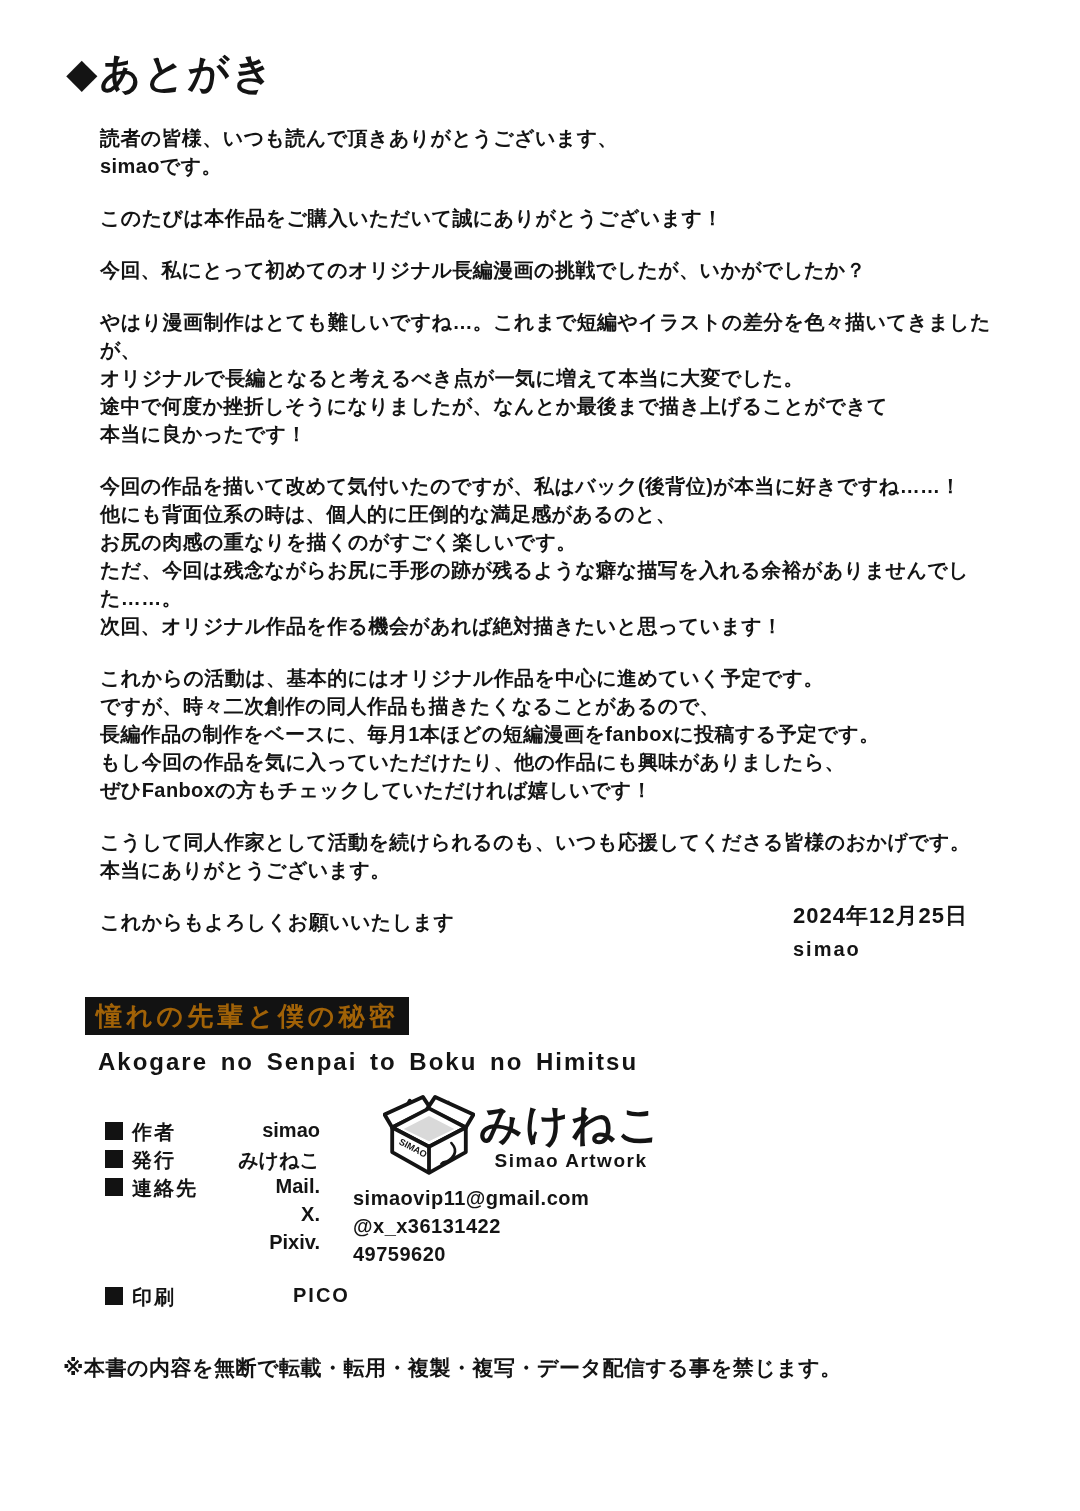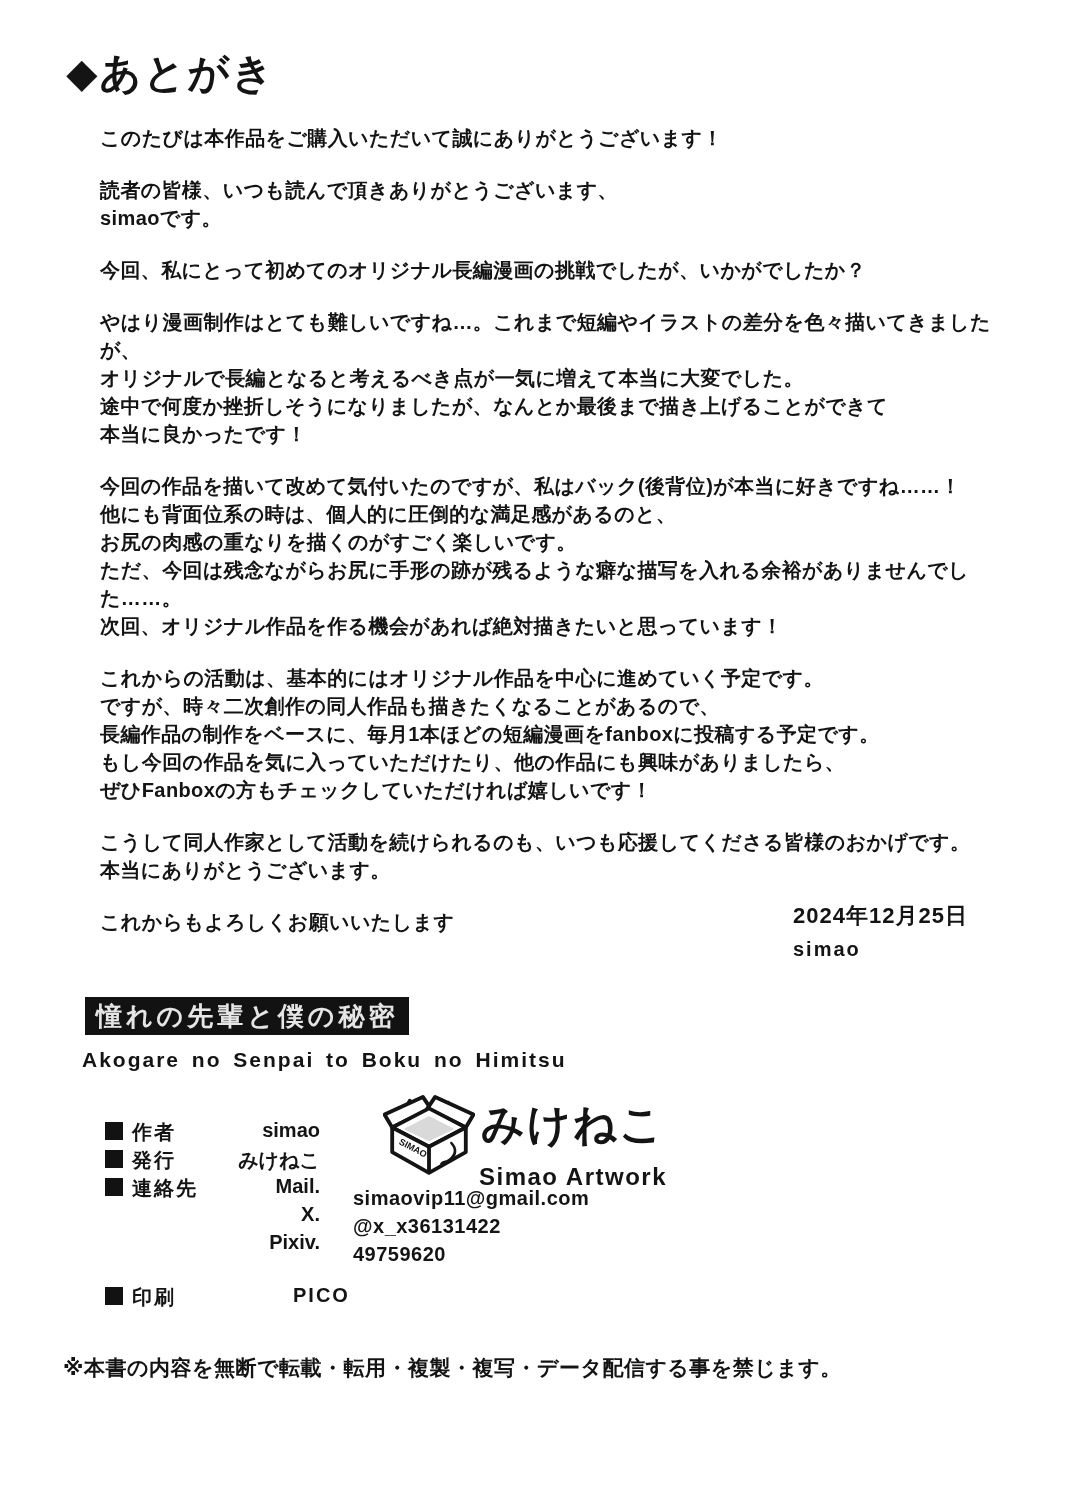--- a/index.html
+++ b/index.html
@@ -16,57 +16,57 @@
   .body-text {
     position:absolute; left:100px; top:124px; width:930px;
     font-size:20px; line-height:28px; letter-spacing:0.4px;
   }
   .para { white-space:pre-line; margin:0 0 24px 0; }
   .date-block { position:absolute; left:793px; top:901px; }
   .date-line { font-size:22px; letter-spacing:1px; white-space:nowrap; }
   .sig-line  { font-size:20px; letter-spacing:2px; margin-top:7px; }
   .title-box {
     position:absolute; left:85px; top:997px;
-    background:#121212; color:#e5e5e5;
+    background:#121212; color:#a16207;
     font-size:26px; line-height:38px; padding:0 11px;
     letter-spacing:4px; white-space:nowrap;
   }
   .romaji {
-    position:absolute; left:82px; top:1048px;
-    font-size:21px; letter-spacing:2px; word-spacing:4px; white-space:nowrap;
+    position:absolute; left:98px; top:1048px;
+    font-size:24px; letter-spacing:2px; word-spacing:4px; white-space:nowrap;
   }
   .credits { position:absolute; left:105px; top:1118px; font-size:20px; }
   .credit-row { position:relative; height:28px; width:600px;padding-left:48px; }
   .sq { position:absolute; left:0; top:4px; width:18px; height:18px; background:#121212; }
   .c-label { position:absolute; left:27px; top:1px; letter-spacing:2px; white-space:nowrap; }
   .c-mid   { position:absolute; left:55px; top:1px; width:160px; text-align:right; white-space:nowrap; }
   .c-val   { position:absolute; left:248px; top:1px; white-space:nowrap; letter-spacing:0.5px;margin-top:12px; }
   .pico-row { position:absolute; left:105px; top:1283px; font-size:20px; height:28px; width:400px; }
   .c-val-pico { position:absolute; left:188px; top:1px; letter-spacing:2px;text-align:right; }
   .logo { position:absolute; left:383px; top:1094px; display:flex; align-items:flex-start; }
   .logo-icon { width:92px; height:84px; flex:0 0 auto; }
   .logo-text { display:flex; flex-direction:column; align-items:center; margin-left:4px; margin-top:8px; }
   .logo-jp { font-size:43px; line-height:1.05; letter-spacing:2px; white-space:nowrap; }
-  .logo-en { font-size:24px; letter-spacing:1.5px; margin-top:16px; white-space:nowrap; }
+  .logo-en { font-size:19px; letter-spacing:1.5px; margin-top:3px; white-space:nowrap; }
   .footer {
     position:absolute; left:63px; top:1354px;
     font-size:21px; letter-spacing:0.5px; white-space:nowrap;
   }
 </style>
 </head>
 <body>
 
 <div class="page">
 
   <div class="heading">◆あとがき</div>
 
   <div class="body-text">
-    <p class="para">このたびは本作品をご購入いただいて誠にありがとうございます！</p>
     <p class="para">読者の皆様、いつも読んで頂きありがとうございます、
 simaoです。</p>
+    <p class="para">このたびは本作品をご購入いただいて誠にありがとうございます！</p>
     <p class="para">今回、私にとって初めてのオリジナル長編漫画の挑戦でしたが、いかがでしたか？</p>
     <p class="para">やはり漫画制作はとても難しいですね…。これまで短編やイラストの差分を色々描いてきましたが、
 オリジナルで長編となると考えるべき点が一気に増えて本当に大変でした。
 途中で何度か挫折しそうになりましたが、なんとか最後まで描き上げることができて
 本当に良かったです！</p>
     <p class="para">今回の作品を描いて改めて気付いたのですが、私はバック(後背位)が本当に好きですね……！
 他にも背面位系の時は、個人的に圧倒的な満足感があるのと、
 お尻の肉感の重なりを描くのがすごく楽しいです。
 ただ、今回は残念ながらお尻に手形の跡が残るような癖な描写を入れる余裕がありませんでした……。
 次回、オリジナル作品を作る機会があれば絶対描きたいと思っています！</p>

